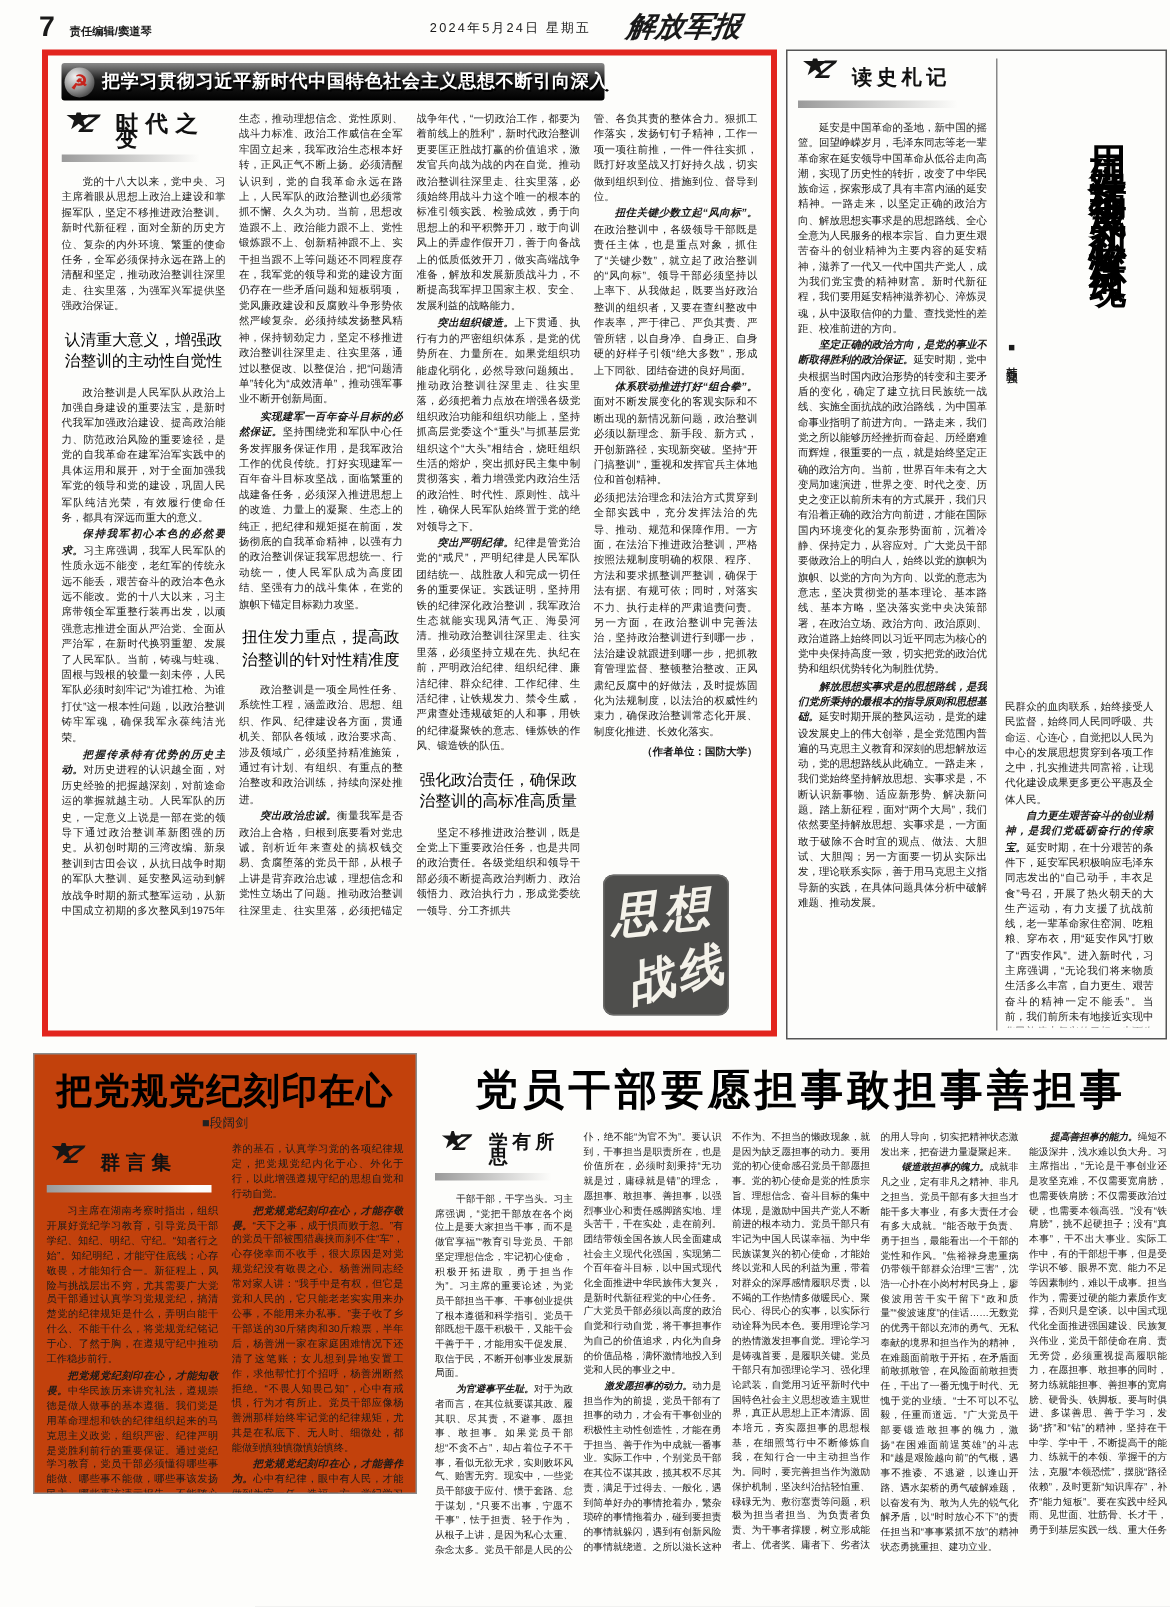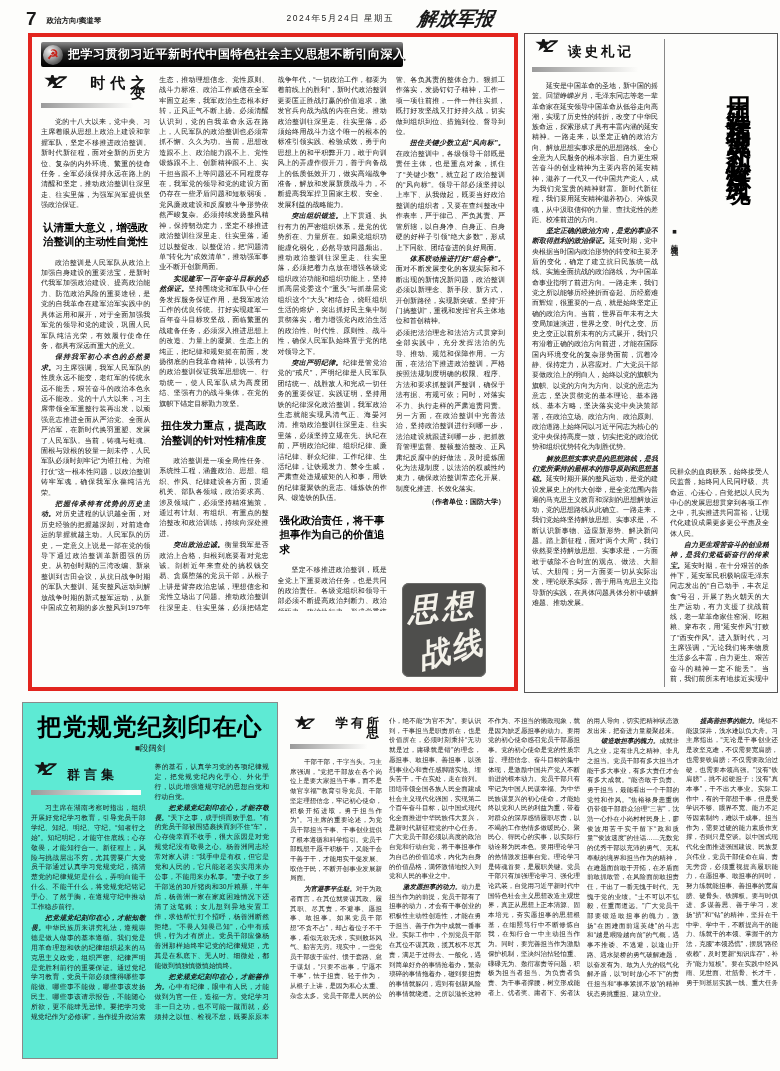--- a/index.html
+++ b/index.html
@@ -23,25 +23,25 @@
   .brand { font-size:19px; font-weight:bold; font-style:italic;
     font-family:"DejaVu Serif", serif; transform:skewX(-8deg); line-height:20px; }
   
   .badge { display:flex; align-items:center; margin:2px 0 9px;
     padding:0 0 9px 2px;
     background:linear-gradient(to right,#9a9a9a,#fdfdfb 88%) left bottom/96% 5px no-repeat; }
   .badge .star-z { position:relative; width:26px; height:22px; flex:none; }
   .badge .star-z .st { position:absolute; left:0; top:-2px; font-size:21px; color:#161616; }
   .badge .star-z .zz { position:absolute; left:11px; top:1px; font-size:17px; font-weight:900;
     font-style:italic; transform:skewX(-18deg); color:#161616; }
-  .badge .blabel { font-size:15px; font-weight:900; letter-spacing:5px; margin-left:8px; color:#111;text-align:right; }
+  .badge .blabel { font-size:15px; font-weight:900; letter-spacing:5px; margin-left:8px; color:#111; }
   .para { text-indent:14px; text-align:justify; margin-bottom:1px; }
   .para.noindent { text-indent:0; }
   .lead { font-weight:bold; font-style:italic; }
-  .subhead { font-weight:700; font-size:10.5px; line-height:14.5px; text-align:left;
+  .subhead { font-weight:400; font-size:10.5px; line-height:14.5px; text-align:center;
     text-indent:0; margin:9px 2px; color:#000; font-family:"DejaVu Sans", sans-serif; }
   .attribution { text-align:right; font-weight:bold; text-indent:0; margin-top:3px; }
   .byline { text-align:center; font-size:8.5px; color:#222; }
   
   .main-article { position:absolute; left:28px; top:33px; width:490px; height:658px;
     border:4px solid #e2251e; background:#fdfdfb; padding:4px 9px; overflow:hidden; }
   .banner { width:362px; height:25px; margin:1px 0 4px; border-radius:2px;
     background:linear-gradient(180deg,#8a8a8a,#1c1c1c 45%,#000);
     color:#fff; display:flex; align-items:center; gap:5px; padding:0 6px 0 2px;
     font-size:12px; font-weight:900; letter-spacing:0.5px;
@@ -70,22 +70,22 @@
   .hist-left .badge .blabel { font-size:13.5px; letter-spacing:3px; }
   .hist-right { flex:1; position:relative; border-left:1px solid #888; margin-left:6px; }
   .vert-byline { position:absolute; left:4px; top:188px; writing-mode:vertical-rl;
     text-orientation:upright; font-size:7.5px; font-weight:bold; letter-spacing:2px; }
   .vert-head { position:absolute; right:17px; top:38px; writing-mode:vertical-rl;
     text-orientation:upright; font-size:25px; font-weight:900; letter-spacing:7px;
     color:#000; font-family:"DejaVu Sans", sans-serif; }
   .hist-bottom { position:absolute; left:5px; right:3px; top:428px; bottom:2px;
     overflow:hidden; font-size:7px; line-height:10.3px; }
   
-  .discipline { position:absolute; left:22px; top:702px; width:256px; height:357px;
-    border:1px solid #8a8a8a; background:#5eead4; padding:8px 8px 6px; overflow:hidden; }
+  .discipline { position:absolute; left:22px; top:702px; width:256px; height:294px;
+    border:1px solid #8a8a8a; background:#c2410c; padding:8px 8px 6px; overflow:hidden; }
   .discipline h2 { text-align:center; font-size:24px; font-weight:900; letter-spacing:1px;
     font-family:"Liberation Serif", serif; color:#000; white-space:nowrap; }
   .gl-body { margin-top:7px; height:268px; overflow:hidden;
     column-count:2; column-gap:9px; column-fill:auto;
     font-size:6.8px; line-height:9.9px; }
   .gl-body .badge { margin-bottom:8px; }
   .gl-body .badge .blabel { font-size:13px; letter-spacing:4px; }
   
   .duty { position:absolute; left:290px; top:702px; width:488px; height:357px;
     padding:6px 0 0; overflow:hidden; }
@@ -99,21 +99,21 @@
   .xs-body .badge .star-z { transform:scale(0.9); }
 </style>
 </head>
 <body>
 
 <div class="page">
 
   <header class="masthead">
     <div class="mh-left">
       <span class="pageno">7</span>
-      <span class="editor">政治方向/窦道琴</span>
+      <span class="editor">责任编辑/窦道琴</span>
     </div>
     <div class="mh-right">
       <span class="dateline">2024年5月24日 星期五</span>
       <span class="brand">解放军报</span>
     </div>
   </header>
 
   <section class="main-article">
     <div class="banner">
       <span class="emblem">☭</span>
@@ -138,21 +138,21 @@
           <p class="para noindent">生态，推动理想信念、党性原则、战斗力标准、政治工作威信在全军牢固立起来，我军政治生态根本好转，正风正气不断上扬。必须清醒认识到，党的自我革命永远在路上，人民军队的政治整训也必须常抓不懈、久久为功。当前，思想改造跟不上、政治能力跟不上、党性锻炼跟不上、创新精神跟不上、实干担当跟不上等问题还不同程度存在，我军党的领导和党的建设方面仍存在一些矛盾问题和短板弱项，党风廉政建设和反腐败斗争形势依然严峻复杂。必须持续发扬整风精神，保持韧劲定力，坚定不移推进政治整训往深里走、往实里落，通过以整促改、以整促治，把“问题清单”转化为“成效清单”，推动强军事业不断开创新局面。</p>
           <p class="para"><span class="lead">实现建军一百年奋斗目标的必然保证。</span>坚持围绕党和军队中心任务发挥服务保证作用，是我军政治工作的优良传统。打好实现建军一百年奋斗目标攻坚战，面临繁重的战建备任务，必须深入推进思想上的改造、力量上的凝聚、生态上的纯正，把纪律和规矩挺在前面，发扬彻底的自我革命精神，以强有力的政治整训保证我军思想统一、行动统一，使人民军队成为高度团结、坚强有力的战斗集体，在党的旗帜下锚定目标勠力攻坚。</p>
           <p class="para subhead">扭住发力重点，提高政治整训的针对性精准度</p>
           <p class="para">政治整训是一项全局性任务、系统性工程，涵盖政治、思想、组织、作风、纪律建设各方面，贯通机关、部队各领域，政治要求高、涉及领域广，必须坚持精准施策，通过有计划、有组织、有重点的整治整改和政治训练，持续向深处推进。</p>
           <p class="para"><span class="lead">突出政治忠诚。</span>衡量我军是否政治上合格，归根到底要看对党忠诚。剖析近年来查处的搞权钱交易、贪腐堕落的党员干部，从根子上讲是背弃政治忠诚，理想信念和党性立场出了问题。推动政治整训往深里走、往实里落，必须把锚定忠诚培塑、坚决做到“两个维护”作为政治整训根本任务，全面深入贯彻军委主席负责制，持续正本清源、固根铸魂，纯正思想、规绳党性，提高经常性政治工作和体检质效，抓实忠诚度鉴别，坚决杜绝“低级红”“高级黑”和“两面人”问题，通过扎实政治整训铸牢忠诚、淬炼忠诚、践行忠诚。</p>
         </div>
       <div class="col">
           <p class="para noindent">战争年代，“一切政治工作，都要为着前线上的胜利”，新时代政治整训更要匡正胜战打赢的价值追求，激发官兵向战为战的内在自觉。推动政治整训往深里走、往实里落，必须始终用战斗力这个唯一的根本的标准引领实践、检验成效，勇于向思想上的和平积弊开刀，敢于向训风上的弄虚作假开刀，善于向备战上的低质低效开刀，做实高端战争准备，解放和发展新质战斗力，不断提高我军捍卫国家主权、安全、发展利益的战略能力。</p>
           <p class="para"><span class="lead">突出组织锻造。</span>上下贯通、执行有力的严密组织体系，是党的优势所在、力量所在。如果党组织功能虚化弱化，必然导致问题频出。推动政治整训往深里走、往实里落，必须把着力点放在增强各级党组织政治功能和组织功能上，坚持抓高层党委这个“重头”与抓基层党组织这个“大头”相结合，烧旺组织生活的熔炉，突出抓好民主集中制贯彻落实，着力增强党内政治生活的政治性、时代性、原则性、战斗性，确保人民军队始终置于党的绝对领导之下。</p>
           <p class="para"><span class="lead">突出严明纪律。</span>纪律是管党治党的“戒尺”，严明纪律是人民军队团结统一、战胜敌人和完成一切任务的重要保证。实践证明，坚持用铁的纪律深化政治整训，我军政治生态就能实现风清气正、海晏河清。推动政治整训往深里走、往实里落，必须坚持立规在先、执纪在前，严明政治纪律、组织纪律、廉洁纪律、群众纪律、工作纪律、生活纪律，让铁规发力、禁令生威，严肃查处违规破矩的人和事，用铁的纪律凝聚铁的意志、锤炼铁的作风、锻造铁的队伍。</p>
-          <p class="para subhead">强化政治责任，将干事担事作为自己的价值追求</p>
+          <p class="para subhead">强化政治责任，确保政治整训的高标准高质量</p>
           <p class="para">坚定不移推进政治整训，既是全党上下重要政治任务，也是共同的政治责任。各级党组织和领导干部必须不断提高政治判断力、政治领悟力、政治执行力，形成党委统一领导、分工齐抓共</p>
         </div>
       <div class="col">
           <p class="para noindent">管、各负其责的整体合力。狠抓工作落实，发扬钉钉子精神，工作一项一项往前推，一件一件往实抓，既打好攻坚战又打好持久战，切实做到组织到位、措施到位、督导到位。</p>
           <p class="para"><span class="lead">扭住关键少数立起“风向标”。</span>在政治整训中，各级领导干部既是责任主体，也是重点对象，抓住了“关键少数”，就立起了政治整训的“风向标”。领导干部必须坚持以上率下、从我做起，既要当好政治整训的组织者，又要在查纠整改中作表率，严于律己、严负其责、严管所辖，以自身净、自身正、自身硬的好样子引领“绝大多数”，形成上下同欲、团结奋进的良好局面。</p>
           <p class="para"><span class="lead">体系联动推进打好“组合拳”。</span>面对不断发展变化的客观实际和不断出现的新情况新问题，政治整训必须以新理念、新手段、新方式，开创新路径，实现新突破。坚持“开门搞整训”，重视和发挥官兵主体地位和首创精神。</p>
           <p class="para noindent">必须把法治理念和法治方式贯穿到全部实践中，充分发挥法治的先导、推动、规范和保障作用。一方面，在法治下推进政治整训，严格按照法规制度明确的权限、程序、方法和要求抓整训严整训，确保于法有据、有规可依；同时，对落实不力、执行走样的严肃追责问责。另一方面，在政治整训中完善法治，坚持政治整训进行到哪一步，法治建设就跟进到哪一步，把抓教育管理监督、整顿整治整改、正风肃纪反腐中的好做法，及时提炼固化为法规制度，以法治的权威性约束力，确保政治整训常态化开展、制度化推进、长效化落实。</p>
           <p class="para attribution">（作者单位：国防大学）</p>
         </div>
     </div>
@@ -197,20 +197,21 @@
         <span class="blabel">群言集</span>
       </div>
     <p class="para">习主席在湖南考察时指出，组织开展好党纪学习教育，引导党员干部学纪、知纪、明纪、守纪。“知者行之始”。知纪明纪，才能守住底线；心存敬畏，才能知行合一。新征程上，风险与挑战层出不穷，尤其需要广大党员干部通过认真学习党规党纪，搞清楚党的纪律规矩是什么，弄明白能干什么、不能干什么，将党规党纪铭记于心、了然于胸，在遵规守纪中推动工作稳步前行。</p>
         <p class="para"><span class="lead">把党规党纪刻印在心，才能知敬畏。</span>中华民族历来讲究礼法，遵规崇德是做人做事的基本遵循。我们党是用革命理想和铁的纪律组织起来的马克思主义政党，组织严密、纪律严明是党胜利前行的重要保证。通过党纪学习教育，党员干部必须懂得哪些事能做、哪些事不能做，哪些事该发扬民主、哪些事该请示报告，不能随心所欲，更不能肆无忌惮。要把学习党规党纪作为“必修课”，当作提升政治素养的基石，认真学习党的各项纪律规定，把党规党纪内化于心、外化于行，以此增强遵规守纪的思想自觉和行动自觉。</p>
         <p class="para"><span class="lead">把党规党纪刻印在心，才能存敬畏。</span>“天下之事，成于惧而败于忽。”有的党员干部被围猎裹挟而刹不住“车”，心存侥幸而不收手，很大原因是对党规党纪没有敬畏之心。杨善洲同志经常对家人讲：“我手中是有权，但它是党和人民的，它只能老老实实用来办公事，不能用来办私事。”妻子收了乡干部送的30斤猪肉和30斤粮票，半年后，杨善洲一家在家庭困难情况下还清了这笔账；女儿想到异地安置工作，求他帮忙打个招呼，杨善洲断然拒绝。“不畏人知畏己知”，心中有戒惧，行为才有所止。党员干部应像杨善洲那样始终牢记党的纪律规矩，尤其是在私底下、无人时、细微处，都能做到慎独慎微慎始慎终。</p>
         <p class="para"><span class="lead">把党规党纪刻印在心，才能善作为。</span>心中有纪律，眼中有人民，才能做到为官一任，造福一方。党纪学习非一日之功，也不可能一蹴而就，必须持之以恒、检视不怠，既要原原本本、逐章逐条学，把党规党纪内化为“日用而不觉”的言行准则，又要联系实际学，坚持知行合一，把握文本背后的精神实质、精髓要义，提高思想站位，通过学党规党纪，进一步强化遵规守纪意识，加强自我约束，提高免疫能力，将学习成效转化为干事创业的自觉行动，以实干担当、锐意进取的精神品格，把党和人民的事业不断推向前进。</p>
       </div>
   </section>
 
   <section class="duty">
+    <h2>党员干部要愿担事敢担事善担事</h2>
     <div class="xs-body">
       <div class="badge">
         <span class="star-z">
             <span class="st">★</span>
             <span class="zz">Z</span>
           </span>
         <span class="blabel">学有所思</span>
       </div>
     <p class="para">干部干部，干字当头。习主席强调，“党把干部放在各个岗位上是要大家担当干事，而不是做官享福”“教育引导党员、干部坚定理想信念，牢记初心使命，积极开拓进取，勇于担当作为”。习主席的重要论述，为党员干部担当干事、干事创业提供了根本遵循和科学指引。党员干部既想干愿干积极干，又能干会干善于干，才能用实干促发展、取信于民，不断开创事业发展新局面。</p>
         <p class="para"><span class="lead">为官避事平生耻。</span>对于为政者而言，在其位就要谋其政、履其职、尽其责，不避事、愿担事、敢担事。如果党员干部想“不贪不占”，却占着位子不干事，看似无欲无求，实则败坏风气、贻害无穷。现实中，一些党员干部疲于应付、惯于套路、怠于谋划，“只要不出事，宁愿不干事”，怯于担责、轻于作为，从根子上讲，是因为私心太重、杂念太多。党员干部是人民的公仆，绝不能“为官不为”。要认识到，干事担当是职责所在，也是价值所在，必须时刻秉持“无功就是过，庸碌就是错”的理念，愿担事、敢担事、善担事，以强烈事业心和责任感脚踏实地、埋头苦干，干在实处，走在前列。团结带领全国各族人民全面建成社会主义现代化强国，实现第二个百年奋斗目标，以中国式现代化全面推进中华民族伟大复兴，是新时代新征程党的中心任务。广大党员干部必须以高度的政治自觉和行动自觉，将干事担事作为自己的价值追求，内化为自身的价值品格，满怀激情地投入到党和人民的事业之中。</p>

